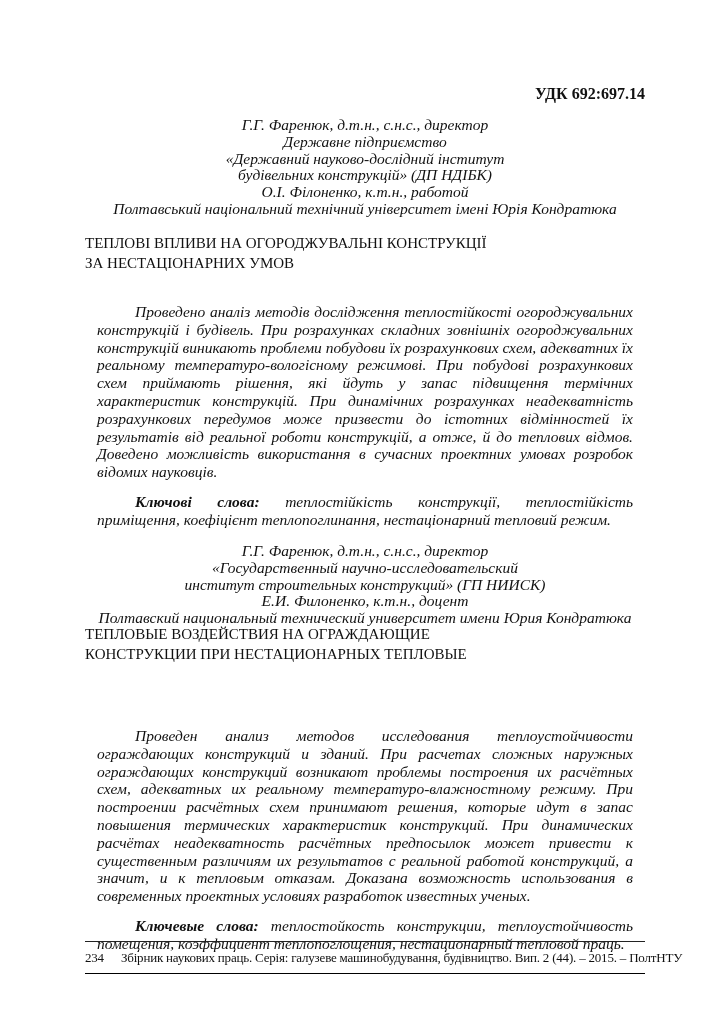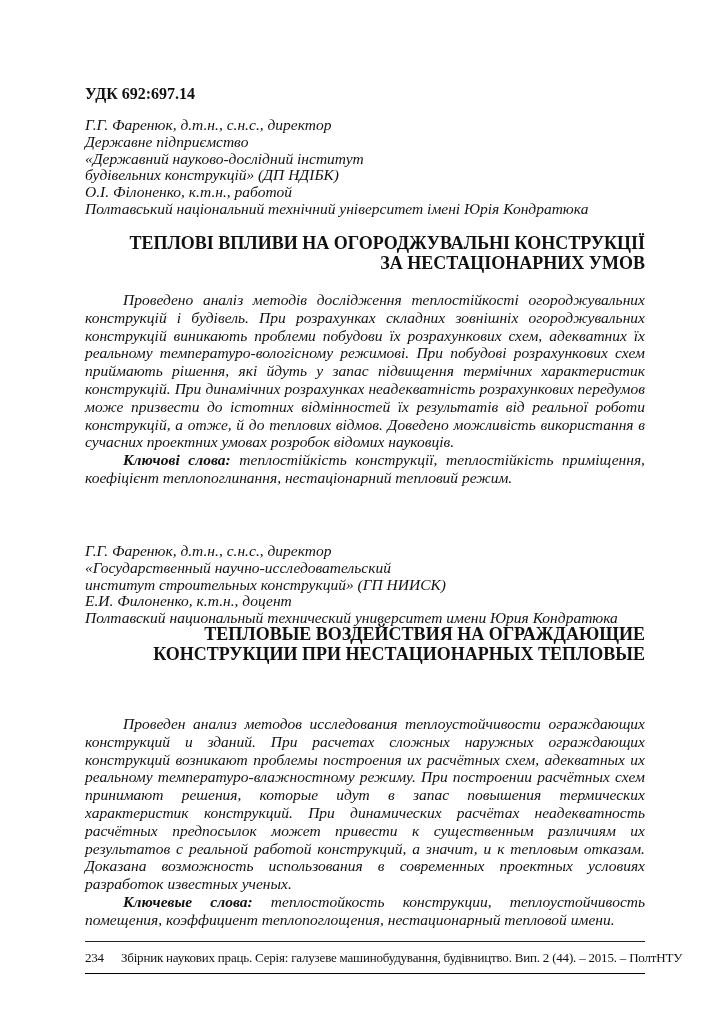--- a/index.html
+++ b/index.html
@@ -12,53 +12,54 @@
     height: 1024px;
     position: relative;
     font-family: "Liberation Serif", "DejaVu Serif", serif;
     color: #111111;
     overflow: hidden;
   }
   .block {
     position: absolute;
     left: 85px;
     width: 560px;
+    text-align: right;
   }
   #udk {
     top: 84px;
     font-size: 16px;
     font-weight: bold;
     line-height: 20px;
   }
   .authors {
-    text-align: left;
+    text-align: center;
     font-style: italic;
     font-size: 15.5px;
     line-height: 16.8px;
   }
   #ua-authors { top: 117px; }
   #ru-authors { top: 543px; }
   .paper-title {
-    text-align: right;
-    font-weight: bold;
-    font-size: 18px;
+    text-align: left;
+    font-weight: normal;
+    font-size: 15px;
     line-height: 19.5px;
   }
   #ua-title { top: 234px; }
   #ru-title { top: 625px; }
   .abstract {
     font-style: italic;
     font-size: 15.5px;
     line-height: 17.8px;
     text-align: justify;
   }
   #ua-abstract { top: 291px; }
   #ru-abstract { top: 715px; }
   .abstract p {
-    margin: 0;
+    margin: 12px;
     text-indent: 38px;
   }
   .kw-label {
     font-weight: bold;
   }
   #footer {
     top: 941px;
     border-top: 1px solid #222222;
     border-bottom: 1px solid #000000;
     height: 31px;
@@ -109,20 +110,20 @@
 
 <div id="ru-title" class="block paper-title">
   <div>ТЕПЛОВЫЕ ВОЗДЕЙСТВИЯ НА ОГРАЖДАЮЩИЕ</div>
   <div>КОНСТРУКЦИИ ПРИ НЕСТАЦИОНАРНЫХ ТЕПЛОВЫЕ</div>
 </div>
 
 <div id="ru-abstract" class="block abstract">
   <p>Проведен анализ методов исследования теплоустойчивости ограждающих конструкций и зданий. При расчетах сложных наружных ограждающих конструкций возникают проблемы построения их расчётных схем, адекватных их реальному температуро-влажностному режиму. При построении расчётных схем принимают решения, которые идут в запас повышения термических характеристик конструкций. При динамических расчётах неадекватность расчётных предпосылок может привести к существенным различиям их результатов с реальной работой конструкций, а значит, и к тепловым отказам. Доказана возможность использования в современных проектных условиях разработок известных ученых.</p>
   <p>
     <span class="kw-label">Ключевые слова:</span>
-    <span>теплостойкость конструкции, теплоустойчивость помещения, коэффициент теплопоглощения, нестационарный тепловой имени.</span>
+    <span>теплостойкость конструкции, теплоустойчивость помещения, коэффициент теплопоглощения, нестационарный тепловой праць.</span>
   </p>
 </div>
 
 <div id="footer" class="block">
   <span class="page-num">234</span>
   <span>Збірник наукових праць. Серія: галузеве машинобудування, будівництво. Вип. 2 (44). – 2015. – ПолтНТУ</span>
 </div>
 
 </body></html>

